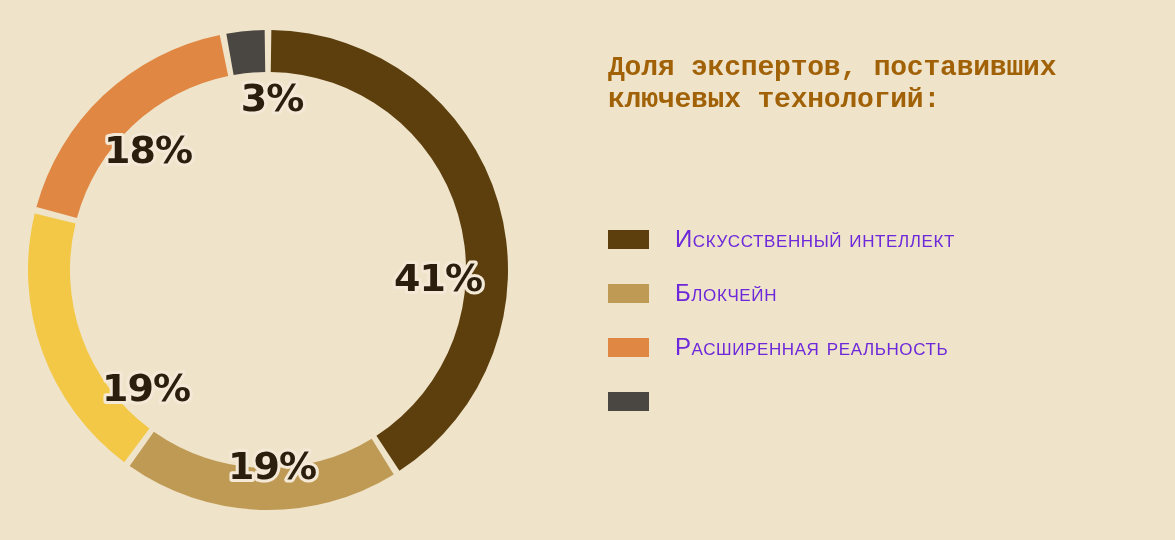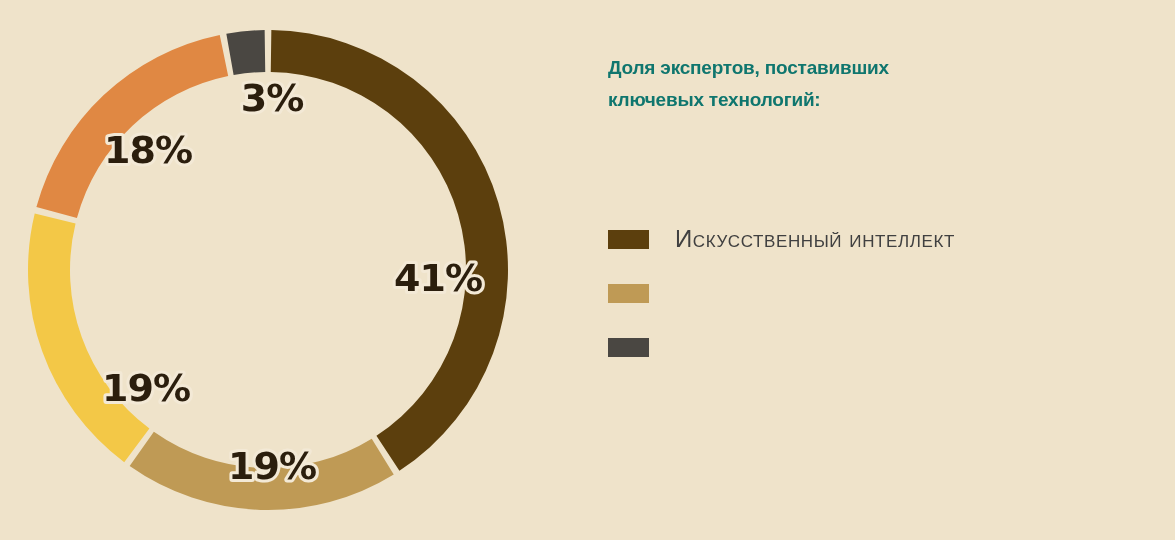--- a/index.html
+++ b/index.html
@@ -51,25 +51,25 @@
     top: 0px;
     width: 567px;
     height: 540px;
   }
 
   #chart-title {
     position: absolute;
     left: 0px;
     top: 52px;
     width: 560px;
-    font-family: Liberation Sans, sans-serif;
+    font-family: Liberation Mono, monospace;
     font-weight: 700;
-    font-size: 19px;
+    font-size: 28px;
     line-height: 32px;
-    color: #0f766e;
+    color: #a16207;
     letter-spacing: -0.2px;
   }
   #chart-title .tline {
     display: block;
     white-space: nowrap;
   }
 
   #legend {
     position: absolute;
     left: 0px;
@@ -83,21 +83,21 @@
   }
   .legend-swatch {
     width: 41px;
     height: 19px;
     flex: 0 0 auto;
     margin-right: 26px;
   }
   .legend-label {
     font-family: "Liberation Sans", sans-serif;
     font-size: 24px;
-    color: #404040;
+    color: #6d28d9;
     font-variant: small-caps;
     text-transform: lowercase;
     letter-spacing: 0.6px;
     white-space: nowrap;
   }
   .legend-label::first-letter {
     text-transform: uppercase;
   }
 </style>
 </head>
@@ -131,20 +131,25 @@
       <span class="tline">ключевых технологий:</span>
     </div>
 
     <div id="legend">
         <div class="legend-item">
           <span class="legend-swatch" style="background: rgb(92, 63, 13);"></span>
           <span class="legend-label">Искусственный интеллект</span>
         </div>
         <div class="legend-item">
           <span class="legend-swatch" style="background: rgb(191, 154, 85);"></span>
+          <span class="legend-label">Блокчейн</span>
+        </div>
+        <div class="legend-item">
+          <span class="legend-swatch" style="background: rgb(224, 136, 67);"></span>
+          <span class="legend-label">Расширенная реальность</span>
         </div>
         <div class="legend-item">
           <span class="legend-swatch" style="background: rgb(74, 71, 66);"></span>
         </div>
       </div>
 
   </div>
 
 </div>
 

